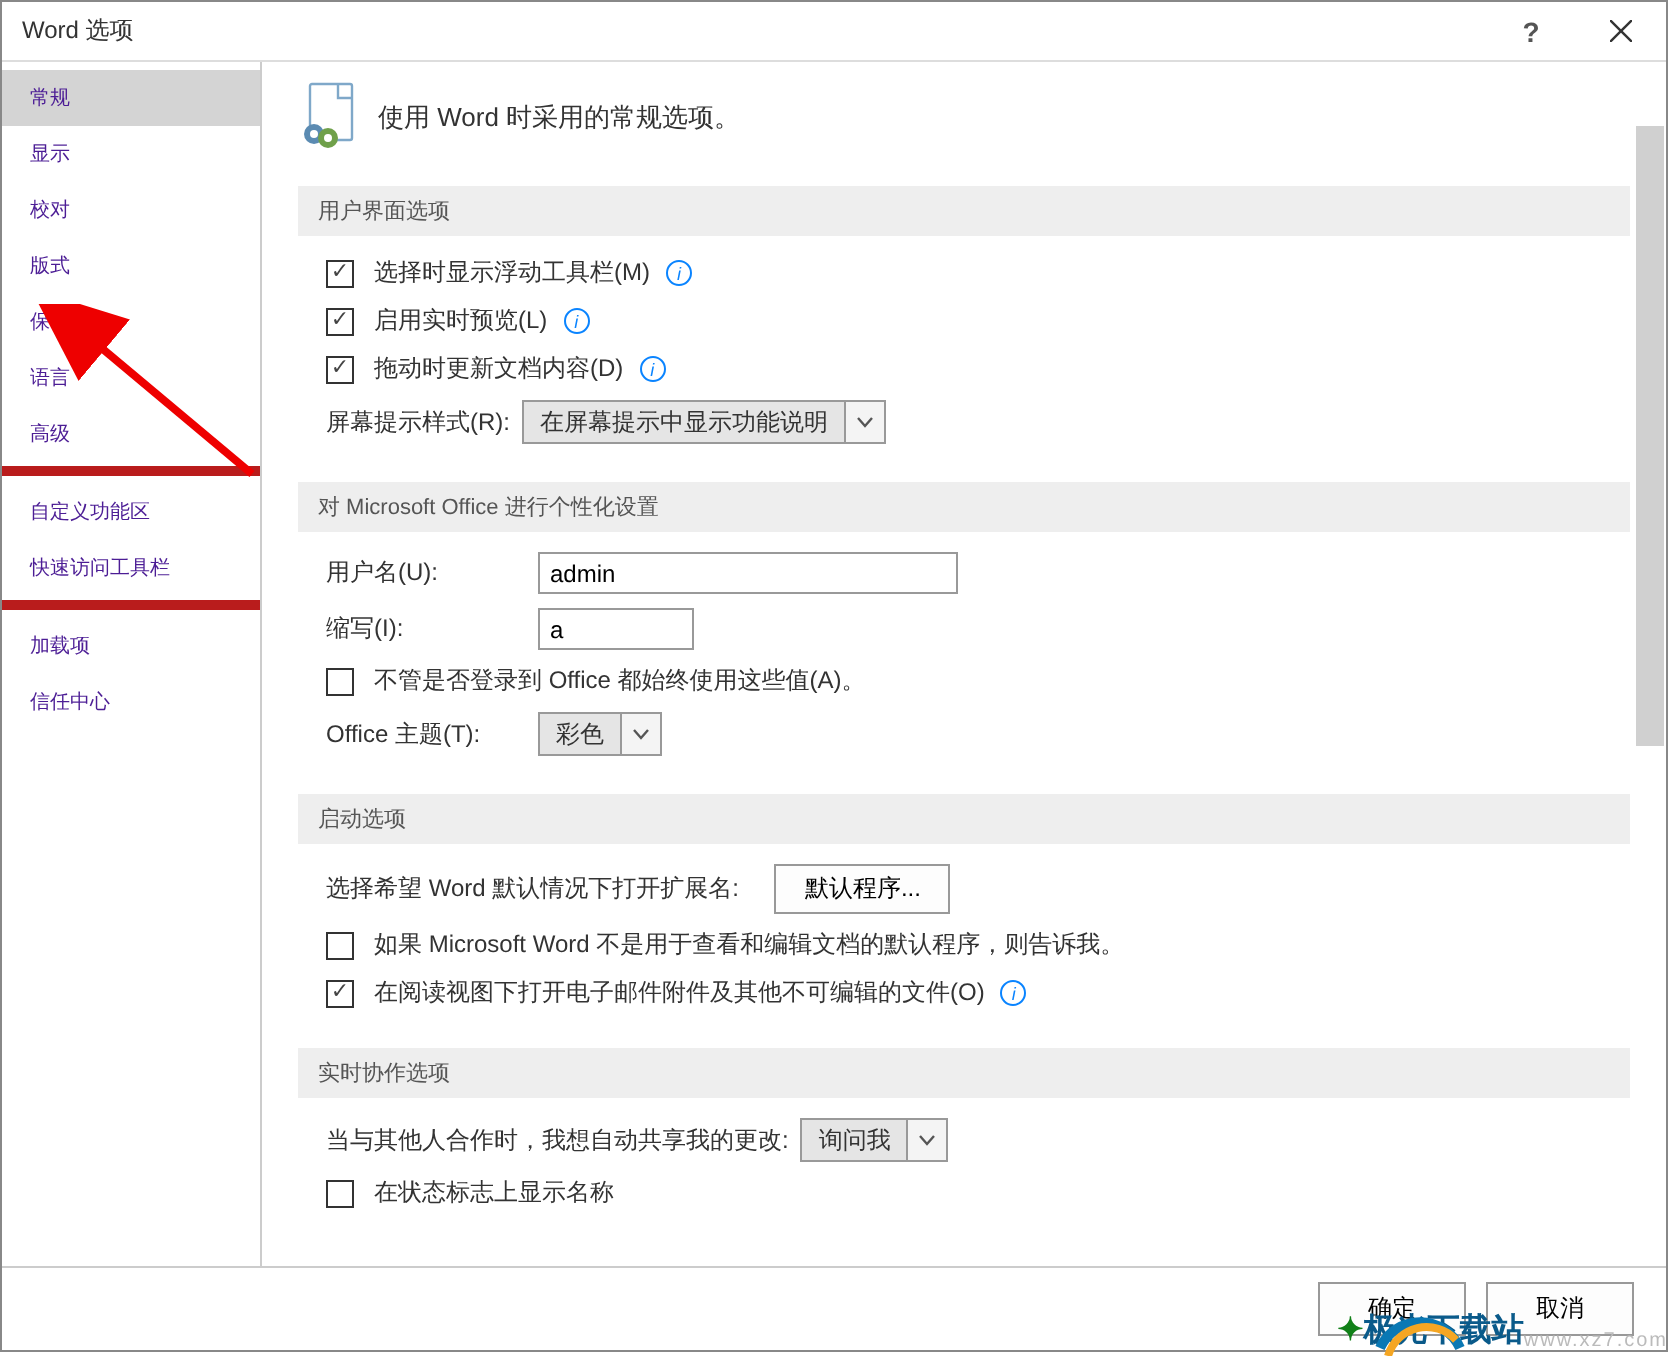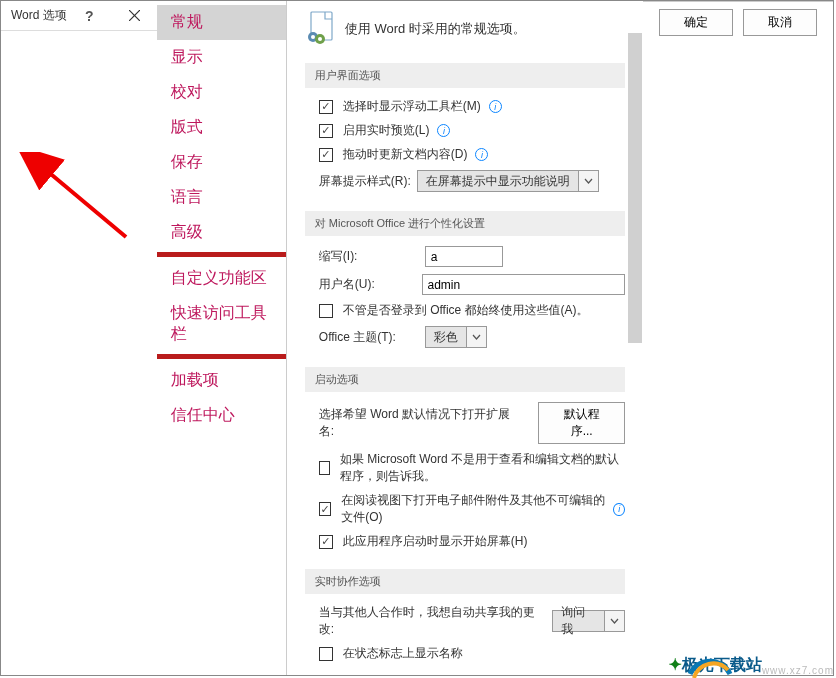--- a/index.html
+++ b/index.html
@@ -12,21 +12,21 @@
       height: 678px;
       overflow: hidden;
       position: relative;
     }
     .dialog {
       border: 1px solid #888;
       width: 834px;
       height: 676px;
       background: #fff;
       display: flex;
-      flex-direction: row;
+      flex-direction: column;
     }
     .titlebar {
       display: flex;
       align-items: center;
       height: 30px;
       border-bottom: 1px solid #ddd;
       padding: 0 0 0 10px;
       font-size: 12px;
       color: #333;
     }
@@ -50,22 +50,22 @@
     }
     .sidebar {
       width: 130px;
       border-right: 1px solid #ccc;
       padding: 4px 0;
       position: relative;
     }
     .sidebar-item {
       padding: 7px 14px;
       cursor: pointer;
-      color: #be185d;
-      font-size: 16px;
+      color: #4c1d95;
+      font-size: 10px;
     }
     .sidebar-item.selected {
       background: #d4d4d4;
     }
     .sidebar-item.divider-after {
       border-bottom: 5px solid #b91c1c;
       margin-bottom: 4px;
       padding-bottom: 9px;
     }
     .content {
@@ -292,26 +292,26 @@
                   <polyline points="1,1 4.5,5 8,1" fill="none" stroke="#555" stroke-width="1.2"></polyline>
                 </svg>
               </span>
           </div>
         </div>
       </div>
 
       <div class="section-title">对 Microsoft Office 进行个性化设置</div>
       <div class="section-body">
         <div class="row">
+          <span class="label form-label">用户名(U):</span>
+          <input class="text-input" style="width: 210px;" value="admin">
+        </div>
+        <div class="row">
           <span class="label form-label">缩写(I):</span>
           <input class="text-input" style="width: 78px;" value="a">
-        </div>
-        <div class="row">
-          <span class="label form-label">用户名(U):</span>
-          <input class="text-input" style="width: 210px;" value="admin">
         </div>
         <div class="row">
           <span class="checkbox"></span>
           <span class="label">不管是否登录到 Office 都始终使用这些值(A)。</span>
         </div>
         <div class="row">
           <span class="label form-label">Office 主题(T):</span>
           <div class="select">
             <span class="select-value">彩色</span>
             <span class="select-arrow">
@@ -331,24 +331,20 @@
           <button class="button">默认程序...</button>
         </div>
         <div class="row">
           <span class="checkbox"></span>
           <span class="label">如果 Microsoft Word 不是用于查看和编辑文档的默认程序，则告诉我。</span>
         </div>
         <div class="row">
           <span class="checkbox checked"></span>
           <span class="label">在阅读视图下打开电子邮件附件及其他不可编辑的文件(O)</span>
           <span class="info-icon"></span>
-        </div>
-        <div class="row">
-          <span class="checkbox checked"></span>
-          <span class="label">此应用程序启动时显示开始屏幕(H)</span>
         </div>
       </div>
 
       <div class="section-title">实时协作选项</div>
       <div class="section-body">
         <div class="row">
           <span class="label">当与其他人合作时，我想自动共享我的更改:</span>
           <div class="select">
             <span class="select-value">询问我</span>
             <span class="select-arrow">

